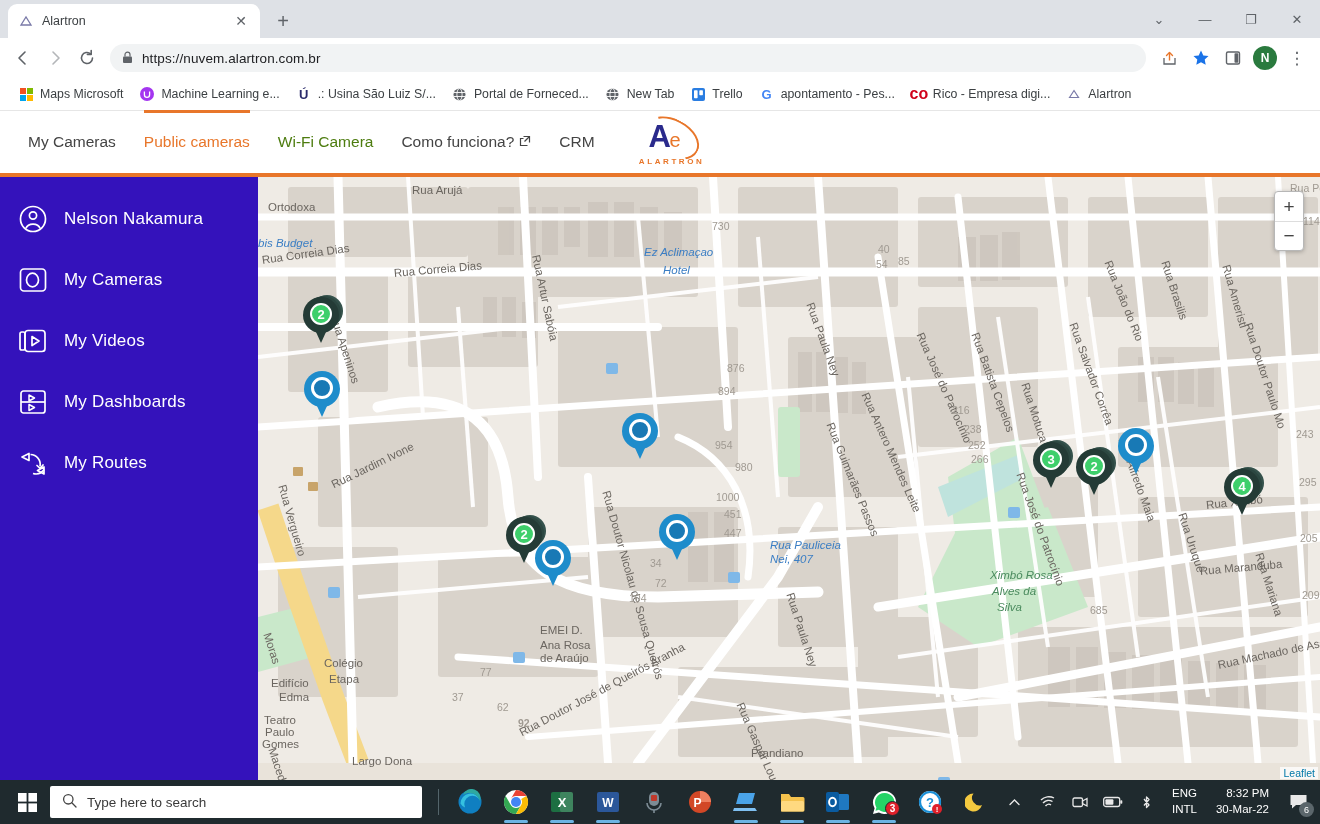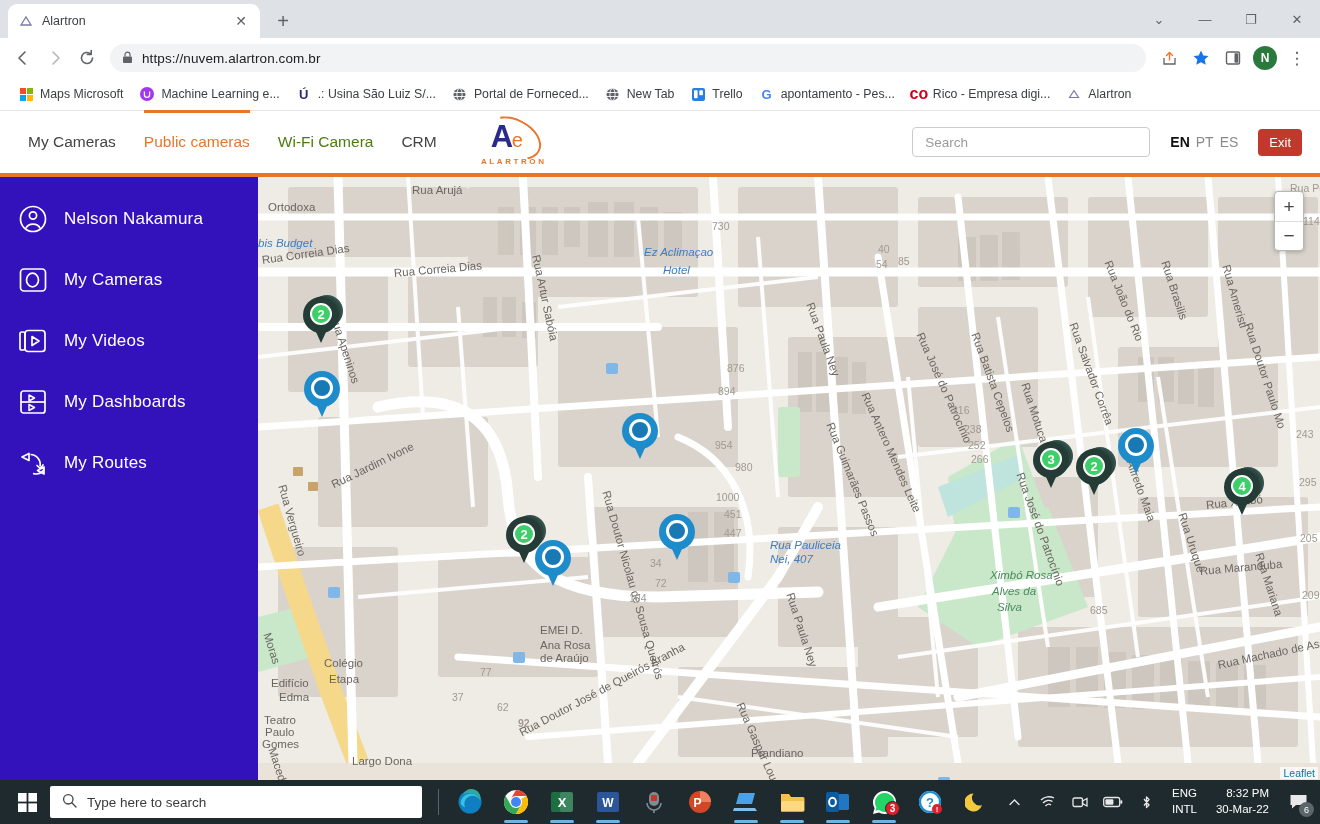--- a/index.html
+++ b/index.html
@@ -359,43 +359,42 @@
       <div class="nav-item">
         <span>My Cameras</span>
       </div>
       <div class="nav-item active">
         <span>Public cameras</span>
       </div>
       <div class="nav-item muted">
         <span>Wi-Fi Camera</span>
       </div>
       <div class="nav-item">
+        <span>Como funciona?</span>
+        <span class="ext-ico">
+          <svg width="12" height="12" viewBox="0 0 12 12">
+              <path d="M4.5 1.5 H10.5 V7.5" fill="none" stroke="#444" stroke-width="1.2"></path>
+              <path d="M10.5 1.5 L5.5 6.5" stroke="#444" stroke-width="1.2"></path>
+              <path d="M8.5 10.5 H1.5 V3.5 H4.5" fill="none" stroke="#444" stroke-width="1.2"></path>
+            </svg>
+        </span>
+      </div>
+      <div class="nav-item">
         <span>CRM</span>
       </div>
       <div class="logo-wrap">
         <div class="logo-mark">
           <div class="logo-arc"></div>
           <div class="logo-a">A</div>
           <div class="logo-e">e</div>
         </div>
         <div class="logo-text">ALARTRON</div>
       </div>
     </div>
 
-    <div class="header-right">
-      <div class="search-box">
-        <span>Search</span>
-      </div>
-      <div class="langs">
-        <span class="lang active">EN</span>
-        <span class="lang">PT</span>
-        <span class="lang">ES</span>
-      </div>
-      <div class="exit-btn">Exit</div>
-    </div>
   </div>
 
   <div class="app-body">
 
     <div class="sidebar">
       <div class="side-item">
         <span class="side-ico">
           <svg width="30" height="30" viewBox="0 0 30 30">
               <circle cx="15" cy="15" r="12.5" fill="none" stroke="#fff" stroke-width="1.7"></circle>
               <circle cx="15" cy="11.5" r="3.6" fill="none" stroke="#fff" stroke-width="1.7"></circle>

